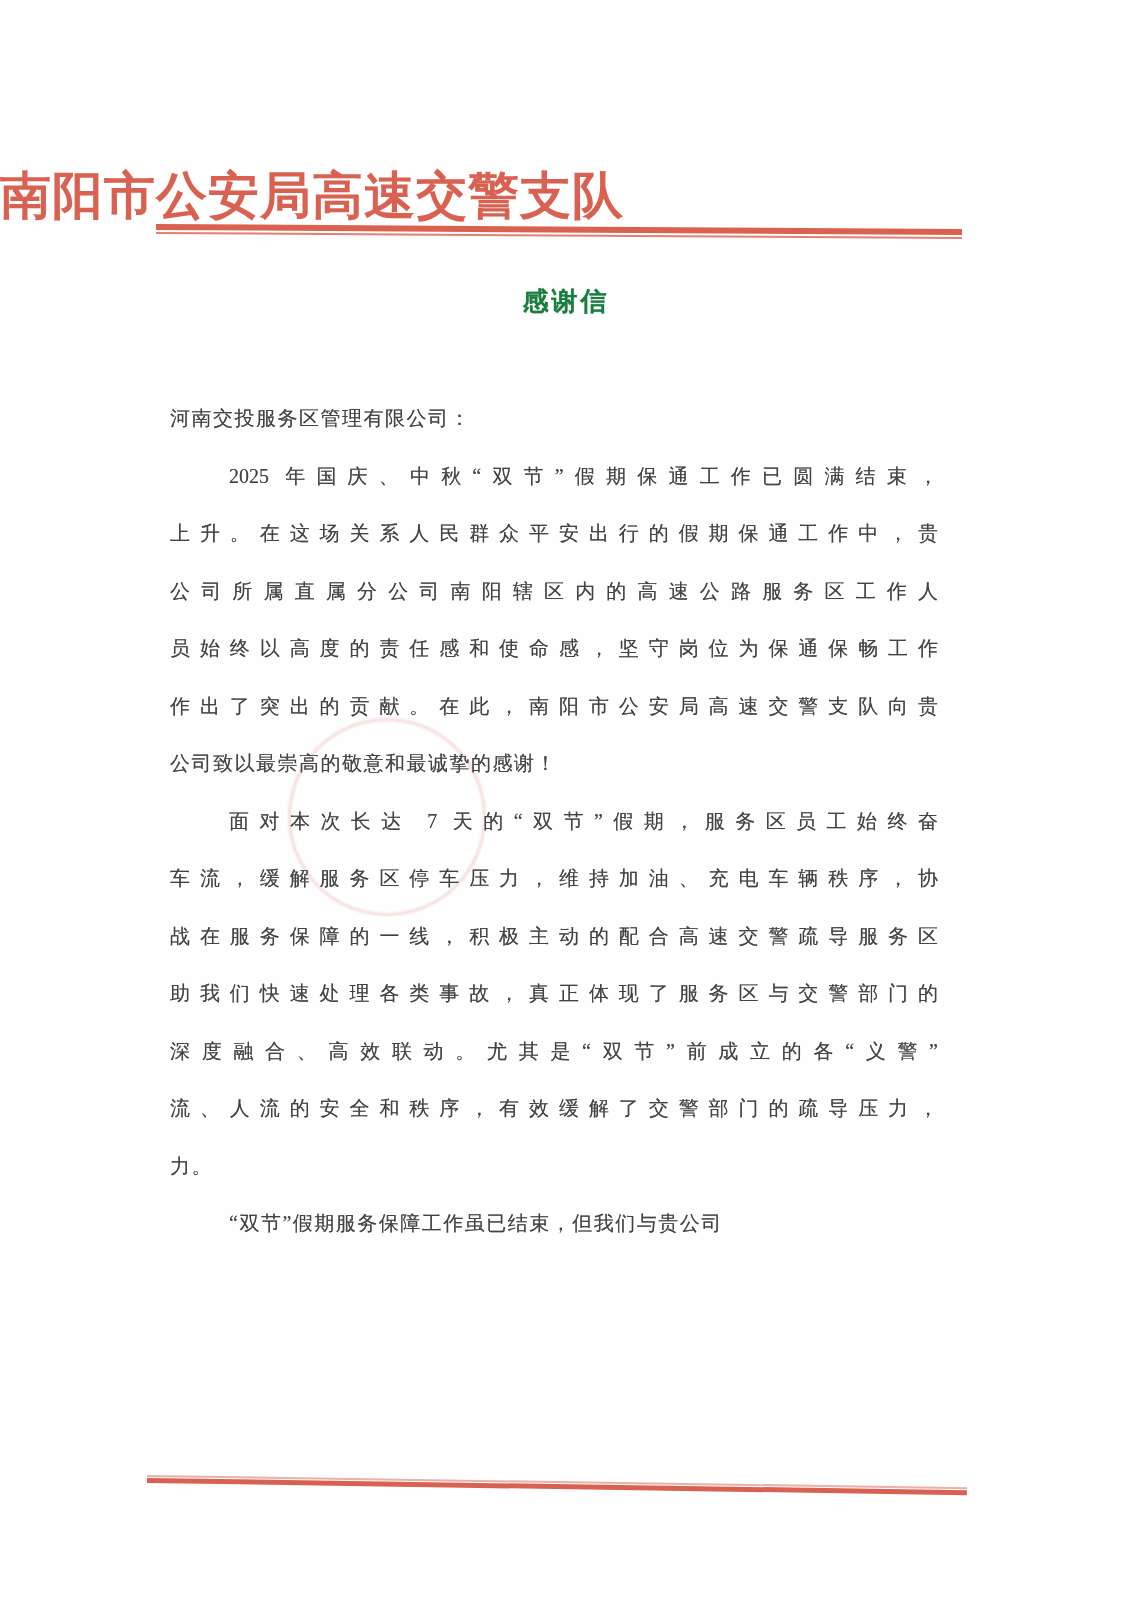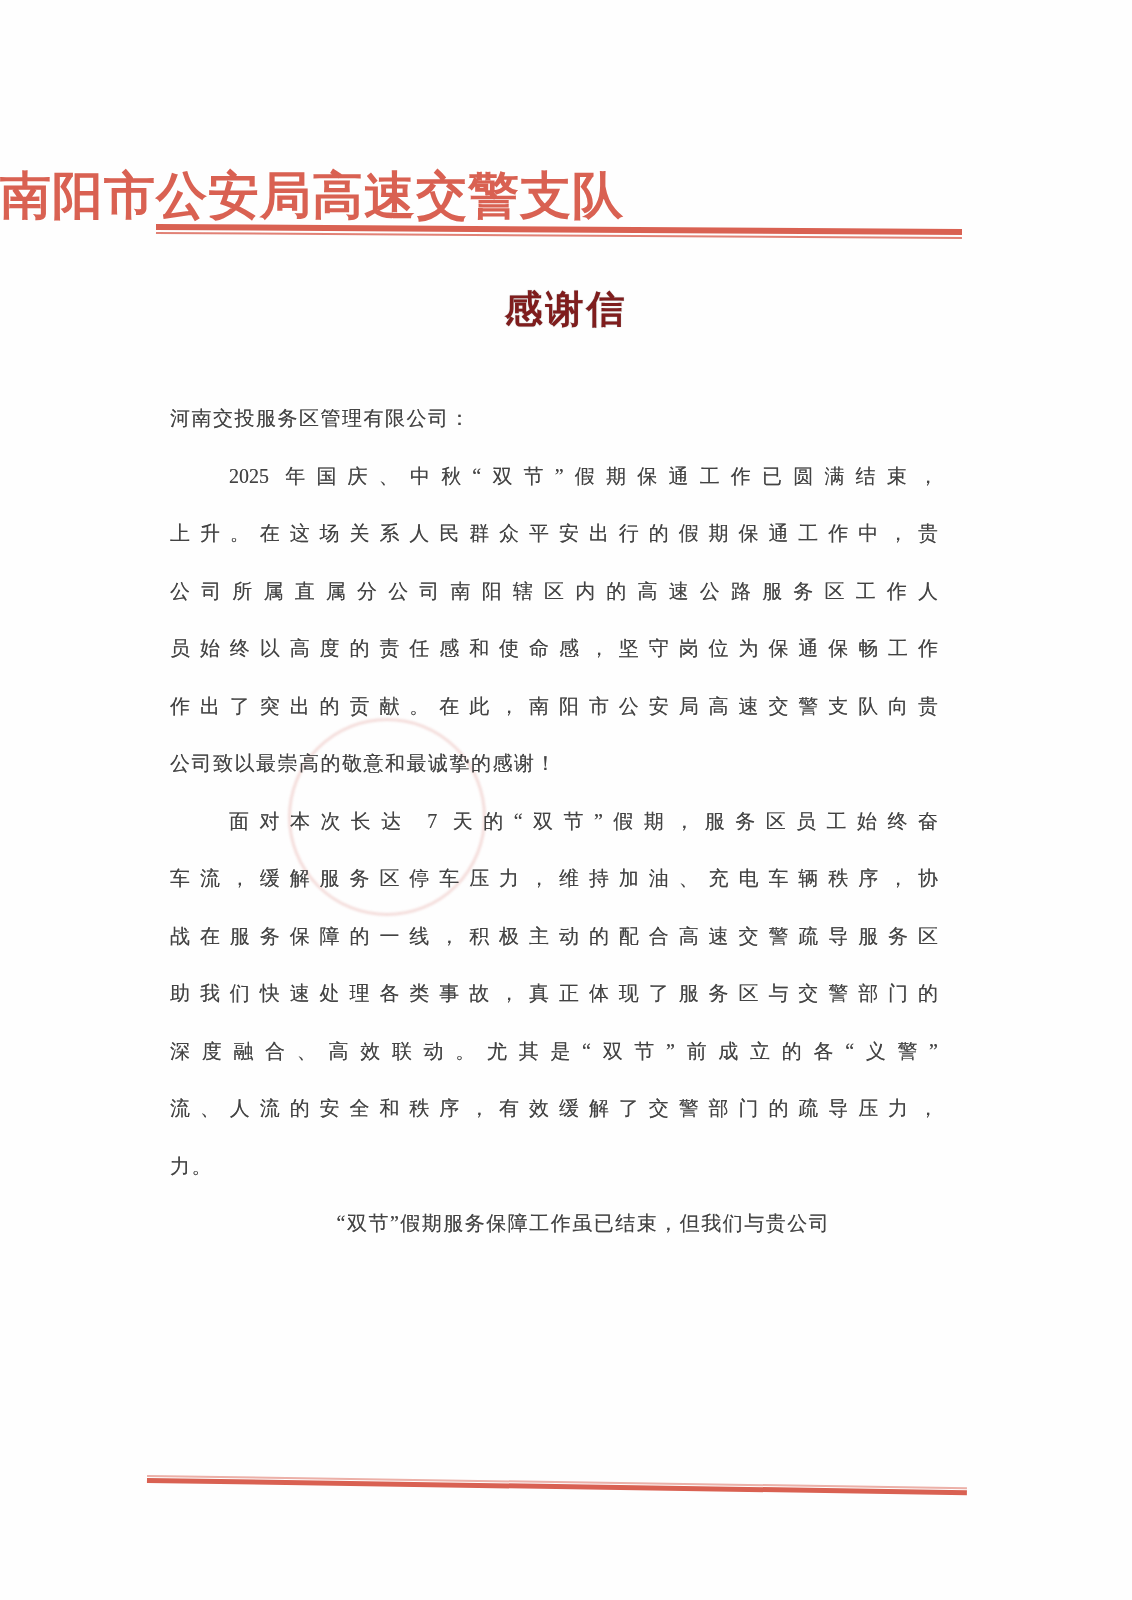--- a/index.html
+++ b/index.html
@@ -40,23 +40,23 @@
   .rule-header .bar-thick { height: 6px; background: var(--accent, #d96152); }
   .rule-header .bar-thin  { height: 2px; background: var(--accent, #d96152); margin-top: 2px; opacity: .8; }
 
   
   .doc-title {
     position: absolute;
     top: 284px;
     left: 0;
     width: 100%;
     text-align: center;
-    font-size: 38px;
+    font-size: 26px;
     font-weight: bold;
-    color: #7f1d1d;
+    color: #15803d;
     letter-spacing: 3px;
     text-shadow: 0 0 1px rgba(45,45,45,.45);
   }
 
   
   .seal {
     position: absolute;
     left: 288px;
     top: 718px;
     width: 192px;
@@ -83,21 +83,21 @@
     white-space: nowrap;
     letter-spacing: 1.5px;
     overflow: hidden;
   }
   .line.full {
     white-space: normal;
     letter-spacing: 0;
     text-align: justify;
     text-align-last: justify;
   }
-  .line.indent { text-indent: 59px; text-align: center; }
+  .line.indent { text-indent: 59px; }
 
   
   .rule-footer {
     position: absolute;
     top: 1475px;
     left: 147px;
     width: 820px;
     transform: rotate(0.85deg);
     transform-origin: left center;
   }

